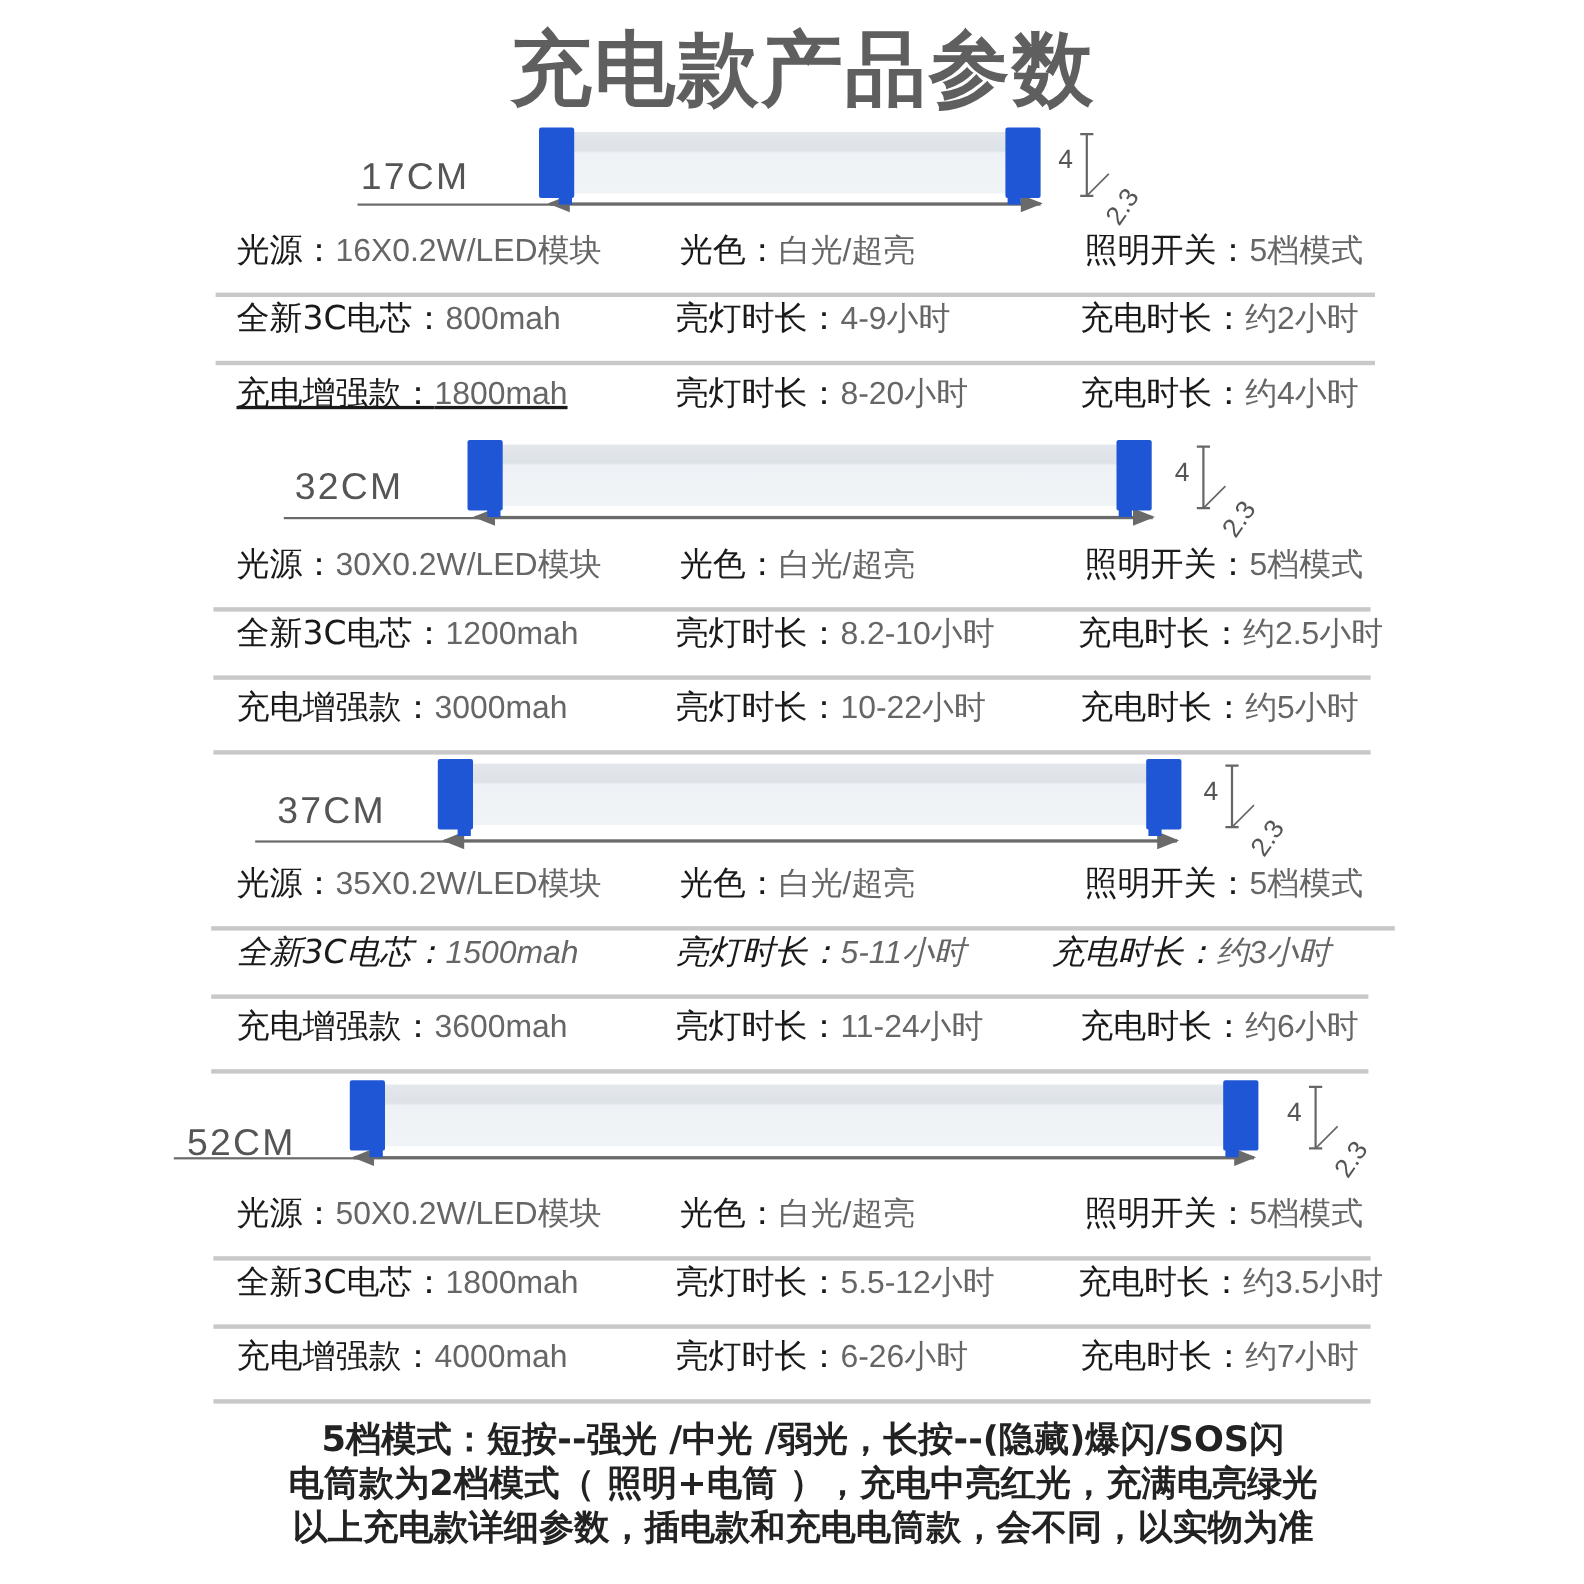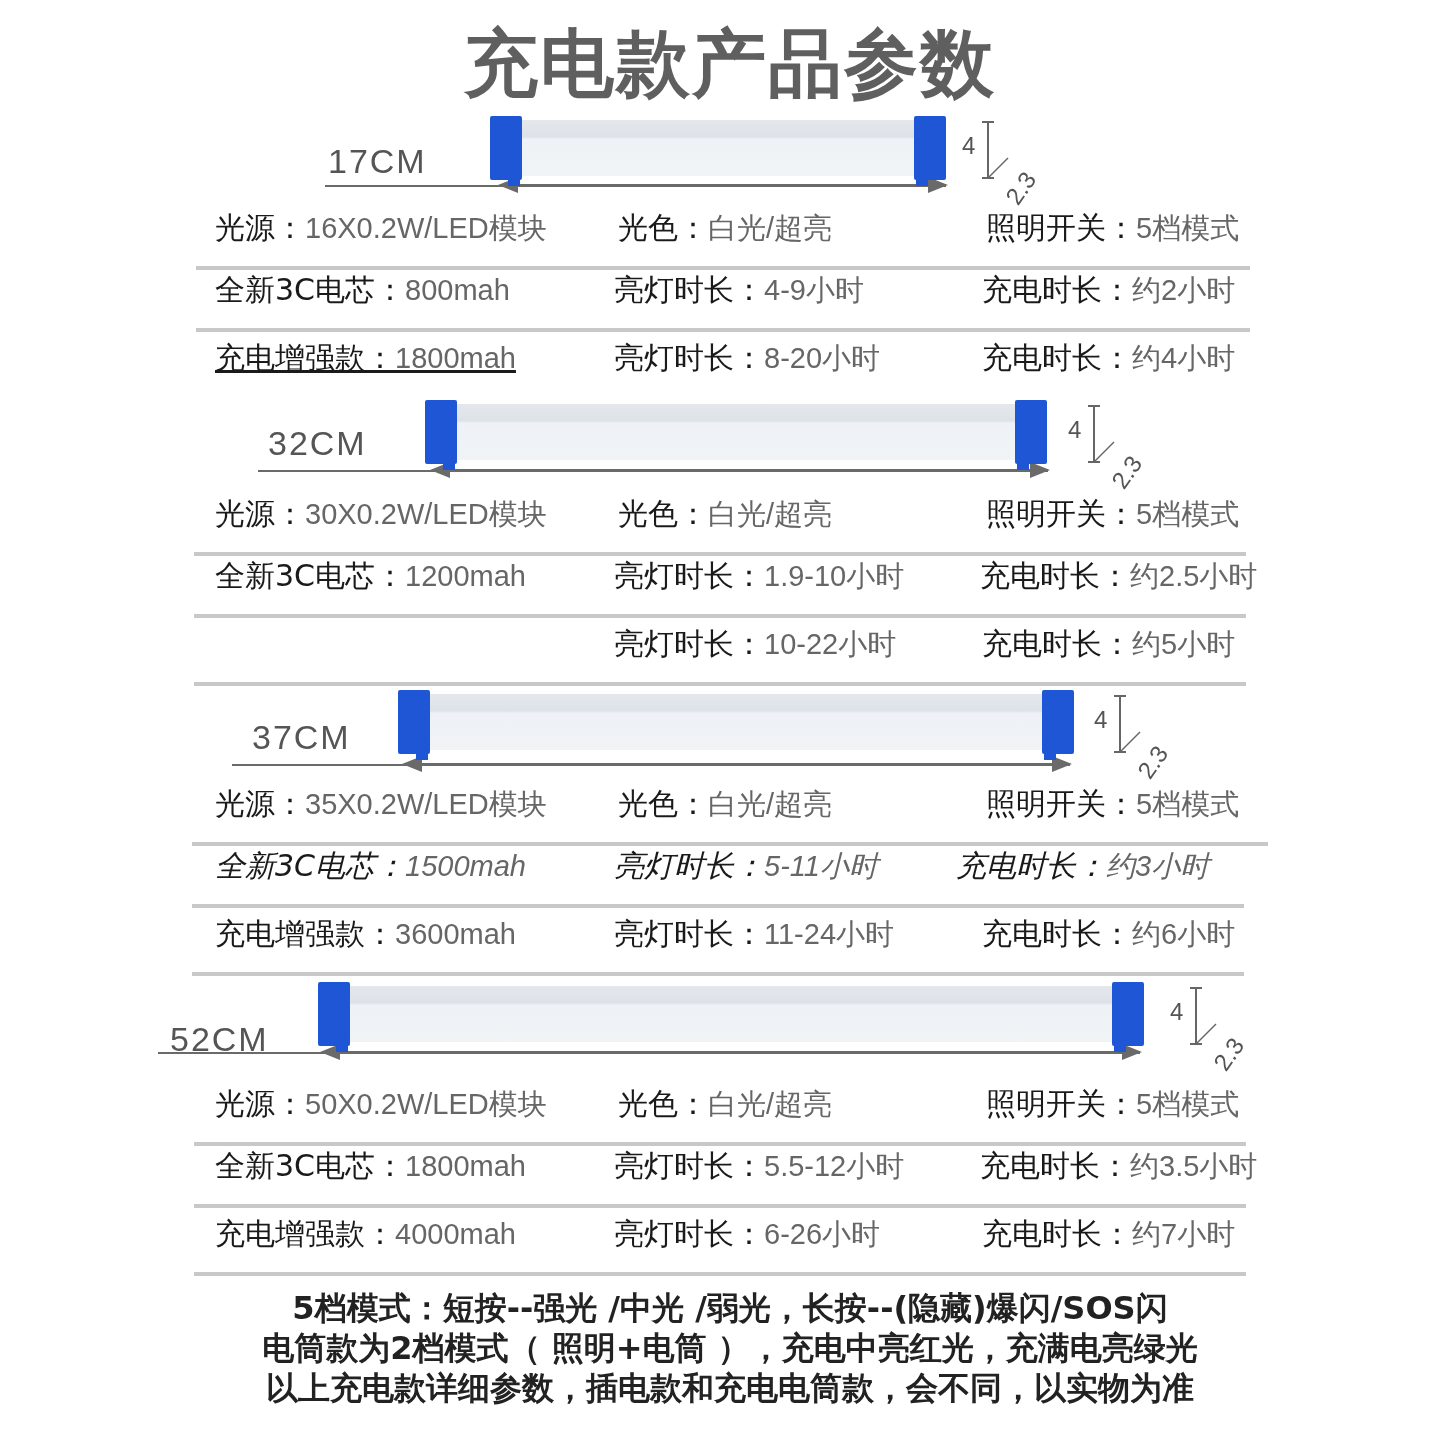--- a/index.html
+++ b/index.html
@@ -129,25 +129,26 @@
   </div>
 
   <div class="spec-row" style="top:96px;">
     <div class="spec" style="left:215px;"><span class="k">光源：</span><span class="v">30X0.2W/LED模块</span></div>
     <div class="spec" style="left:618px;"><span class="k">光色：</span><span class="v">白光/超亮</span></div>
     <div class="spec" style="left:986px;"><span class="k">照明开关：</span><span class="v">5档模式</span></div>
     <div class="spec-underline" style="left:194px; width:1052px;"></div>
   </div>
   <div class="spec-row" style="top:158px;">
     <div class="spec" style="left:215px;"><span class="k">全新3C电芯：</span><span class="v">1200mah</span></div>
-    <div class="spec" style="left:614px;"><span class="k">亮灯时长：</span><span class="v">1.9-10小时</span></div>
+    <div class="spec" style="left:614px;"><span class="k">亮灯时长：</span><span class="v">8.2-10小时</span></div>
     <div class="spec" style="left:980px;"><span class="k">充电时长：</span><span class="v">约2.5小时</span></div>
     <div class="spec-underline" style="left:194px; width:1052px;"></div>
   </div>
   <div class="spec-row" style="top:226px;">
+    <div class="spec" style="left:215px;"><span class="k">充电增强款：</span><span class="v">3000mah</span></div>
     <div class="spec" style="left:614px;"><span class="k">亮灯时长：</span><span class="v">10-22小时</span></div>
     <div class="spec" style="left:982px;"><span class="k">充电时长：</span><span class="v">约5小时</span></div>
     <div class="spec-underline" style="left:194px; width:1052px;"></div>
   </div>
 </div>
 
 <div class="product" style="top:686px;">
   <div class="tube-zone">
     <div class="size-label" style="left:252px; top:32px;">37CM</div>
     <div class="dim-baseline" style="left:232px; top:78px; width:180px;"></div>

